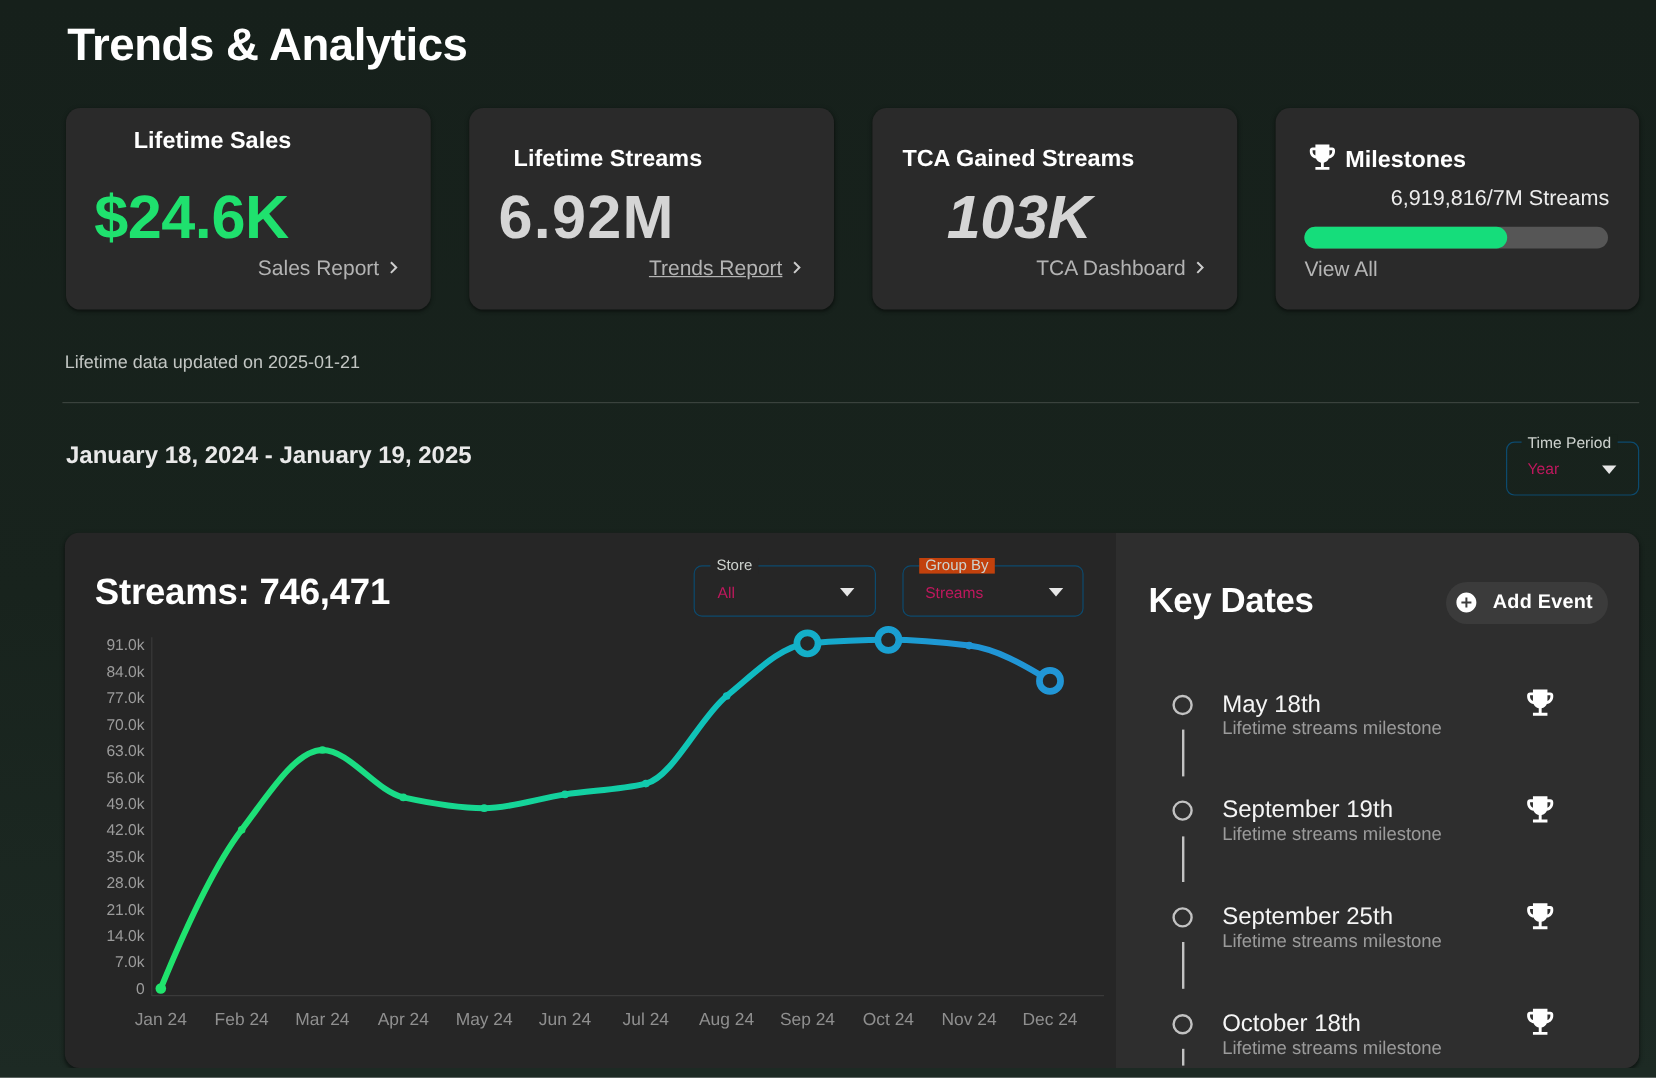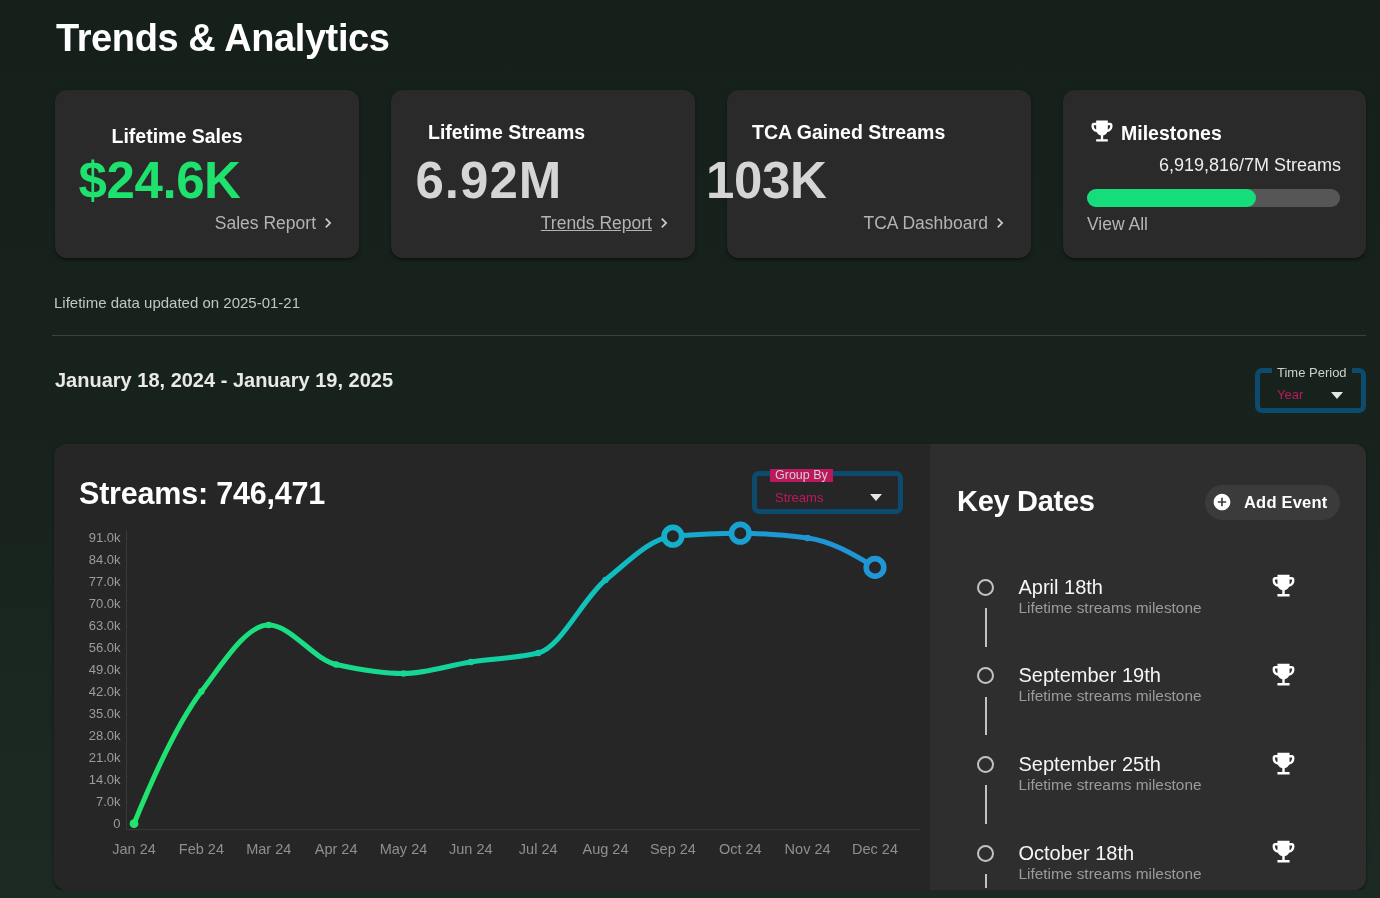--- a/index.html
+++ b/index.html
@@ -4,55 +4,55 @@
 <style>
 * { margin:0; padding:0; box-sizing:border-box; }
 html,body { width:1380px; height:898px; overflow:hidden; }
 body { font-family:"Liberation Sans", sans-serif; background:linear-gradient(180deg,#16201b 0%,#18231d 55%,#1d2a24 100%); }
 #page { position:relative; width:1380px; height:898px; }
 .abs { position:absolute; }
 .card { position:absolute; background:#2a2a2a; border-radius:12px; box-shadow:0 2px 2px rgba(0,0,0,0.28), 0 1px 4px rgba(0,0,0,0.22); }
 .ctitle { font-size:19.5px; font-weight:bold; color:#ffffff; letter-spacing:0; }
 .cvalue { font-size:51px; font-weight:bold; letter-spacing:-0.4px; }
 .clink { font-size:17.5px; color:#b3b3b3; display:flex; align-items:center; justify-content:flex-end; }
-.sel { position:absolute; border:5px solid #0c4a6e; border-radius:7px; }
+.sel { position:absolute; border:1px solid #0c4a6e; border-radius:7px; }
 .sel .lab { position:absolute; top:-7px; font-size:12.5px; color:#cdd2ce; padding:0 5px; line-height:13px; }
 .sel .val { position:absolute; font-size:13px; color:#be185d; }
 .sel .arr { position:absolute; width:0; height:0; border-left:6.5px solid transparent; border-right:6.5px solid transparent; border-top:7px solid #e6e6e6; }
 .ttl { font-size:20px; color:#f5f5f5; }
 .sub { font-size:15.4px; color:#9b9b9b; }
 .circ { position:absolute; width:17px; height:17px; border:2.4px solid #c2c2c2; border-radius:50%; }
 .conn { position:absolute; left:984.5px; width:2px; background:#c2c2c2; }
 .troph { position:absolute; width:29px; height:29px; }
 </style>
 </head>
 <body>
 <div id="page">
 
 <div class="abs" style="left:56px; top:16.6px; font-size:38px; font-weight:bold; color:#ffffff; letter-spacing:-0.4px;">Trends &amp; Analytics</div>
 
 <div class="card" style="left:55px; top:90px; width:303.5px; height:167.5px;"></div>
 <div class="card" style="left:391px; top:90px; width:303.5px; height:167.5px;"></div>
 <div class="card" style="left:727px; top:90px; width:303.5px; height:167.5px;"></div>
 <div class="card" style="left:1062.6px; top:90px; width:303.5px; height:167.5px;"></div>
 
-<div class="abs ctitle" style="left:79.5px; top:125px;padding-left:32px;">Lifetime Sales</div>
+<div class="abs ctitle" style="left:79.5px; top:106px;padding-left:32px;">Lifetime Sales</div>
 <div class="abs cvalue" style="left:78.5px; top:151px; color:#1fe16e;">$24.6K</div>
 <div class="abs clink" style="left:80px; top:212.5px; width:258px;">Sales Report<svg width="20" height="20" viewBox="0 0 24 24" style="margin-left:2px;">
         <path fill="#cccccc" d="M10 6L8.59 7.41 13.17 12l-4.58 4.59L10 18l6-6z"></path>
       </svg></div>
 
 <div class="abs ctitle" style="left:428px; top:120.5px;">Lifetime Streams</div>
 <div class="abs cvalue" style="left:415.5px; top:151px; color:#d5d5d5; letter-spacing:1px;">6.92M</div>
 <div class="abs clink" style="left:416px; top:212.5px; width:258px;text-decoration:underline;">Trends Report<svg width="20" height="20" viewBox="0 0 24 24" style="margin-left:2px;">
         <path fill="#cccccc" d="M10 6L8.59 7.41 13.17 12l-4.58 4.59L10 18l6-6z"></path>
       </svg></div>
 
 <div class="abs ctitle" style="left:752px; top:120.5px;">TCA Gained Streams</div>
-<div class="abs cvalue" style="left:706px; top:151px; color:#d5d5d5;">103K</div>
+<div class="abs cvalue" style="left:789px; top:151px; color:#d5d5d5;font-style:italic;">103K</div>
 <div class="abs clink" style="left:752px; top:212.5px; width:258px;">TCA Dashboard<svg width="20" height="20" viewBox="0 0 24 24" style="margin-left:2px;">
         <path fill="#cccccc" d="M10 6L8.59 7.41 13.17 12l-4.58 4.59L10 18l6-6z"></path>
       </svg></div>
 
 <svg class="abs" style="left:1088px; top:117.3px;" width="28" height="28" viewBox="0 0 24 24">
       <path fill="#ffffff" d="M19 5h-2V3H7v2H5c-1.1 0-2 .9-2 2v1c0 2.55 1.92 4.63 4.39 4.94.63 1.5 1.98 2.63 3.61 2.96V19H7v2h10v-2h-4v-3.1c1.63-.33 2.98-1.46 3.61-2.96C19.08 12.63 21 10.55 21 8V7c0-1.1-.9-2-2-2zM5 8V7h2v3.82C5.84 10.4 5 9.3 5 8zm14 0c0 1.3-.84 2.4-2 2.82V7h2v1z"></path>
     </svg>
 <div class="abs ctitle" style="left:1121px; top:121.5px;">Milestones</div>
 <div class="abs" style="left:1087px; top:155px; width:254px; text-align:right; font-size:18px; color:#ededed;">6,919,816/7M Streams</div>
 <div class="abs" style="left:1087px; top:189px; width:253px; height:18px; border-radius:9px; background:#565656;"></div>
@@ -69,23 +69,28 @@
   <div class="val" style="left:17px; top:13.5px;">Year</div>
   <div class="arr" style="right:18px; top:19px;"></div>
 </div>
 
 <div class="abs" style="left:53.5px; top:444px; width:1312.5px; height:446px; border-radius:12px; background:#262626; overflow:hidden; box-shadow:0 2px 2px rgba(0,0,0,0.28), 0 1px 4px rgba(0,0,0,0.22);">
   <div class="abs" style="left:876.5px; top:0; width:436px; height:446px; background:#2e2e2e;"></div>
 </div>
 
 <div class="abs" style="left:79px; top:476px; font-size:30.5px; font-weight:bold; color:#ffffff; letter-spacing:-0.2px;">Streams: 746,471</div>
 
+<div class="sel" style="left:578px; top:471px; width:152px; height:43px;">
+  <span class="lab" style="left:13px; background:#262626;">Store</span>
+  <div class="val" style="left:19px; top:14px;">All</div>
+  <div class="arr" style="right:17px; top:18px;"></div>
+</div>
 
 <div class="sel" style="left:752px; top:471px; width:151px; height:43px;">
-  <span class="lab" style="left:13px; background:#be185d;">Group By</span>
+  <span class="lab" style="left:13px; background:#c2410c;">Group By</span>
   <div class="val" style="left:18px; top:14px;">Streams</div>
   <div class="arr" style="right:16px; top:18px;"></div>
 </div>
 
 <svg class="abs" style="left:54px; top:444px;" width="876" height="446" viewBox="0 0 876 446">
   <defs>
     <linearGradient id="lg" gradientUnits="userSpaceOnUse" x1="80" y1="0" x2="821" y2="0">
       <stop offset="0" stop-color="#20e46c"></stop>
       <stop offset="0.3" stop-color="#18da8c"></stop>
       <stop offset="0.5" stop-color="#12cfa5"></stop>
@@ -149,21 +154,21 @@
 <div class="abs" style="left:957px; top:484.5px; font-size:29px; font-weight:bold; color:#ffffff; letter-spacing:-0.3px;">Key Dates</div>
 <div class="abs" style="left:1205px; top:484.5px; width:134.5px; height:35px; border-radius:17.5px; background:#3b3b3b; display:flex; align-items:center; padding-left:7px;">
   <svg width="20" height="20" viewBox="0 0 24 24">
         <path fill="#ffffff" d="M12 2C6.48 2 2 6.48 2 12s4.48 10 10 10 10-4.48 10-10S17.52 2 12 2zm5 11h-4v4h-2v-4H7v-2h4V7h2v4h4v2z"></path>
       </svg>
   <span style="font-size:16.5px; font-weight:bold; color:#ffffff; margin-left:12px; letter-spacing:0.2px;">Add Event</span>
 </div>
 
 <div class="circ" style="left:977px; top:578.5px;"></div>
 <div class="conn" style="top:608px; height:38.5px;"></div>
-<div class="abs ttl" style="left:1018.5px; top:575.5px;">April 18th</div>
+<div class="abs ttl" style="left:1018.5px; top:575.5px;">May 18th</div>
 <div class="abs sub" style="left:1018.5px; top:598.5px;">Lifetime streams milestone</div>
 <svg class="troph" style="left:1269.4px; top:571.4px;" viewBox="0 0 24 24">
       <path fill="#ffffff" d="M19 5h-2V3H7v2H5c-1.1 0-2 .9-2 2v1c0 2.55 1.92 4.63 4.39 4.94.63 1.5 1.98 2.63 3.61 2.96V19H7v2h10v-2h-4v-3.1c1.63-.33 2.98-1.46 3.61-2.96C19.08 12.63 21 10.55 21 8V7c0-1.1-.9-2-2-2zM5 8V7h2v3.82C5.84 10.4 5 9.3 5 8zm14 0c0 1.3-.84 2.4-2 2.82V7h2v1z"></path>
     </svg>
 
 <div class="circ" style="left:977px; top:667.2px;"></div>
 <div class="conn" style="top:696.7px; height:38.5px;"></div>
 <div class="abs ttl" style="left:1018.5px; top:664.2px;">September 19th</div>
 <div class="abs sub" style="left:1018.5px; top:687.2px;">Lifetime streams milestone</div>
 <svg class="troph" style="left:1269.4px; top:660.1px;" viewBox="0 0 24 24">

